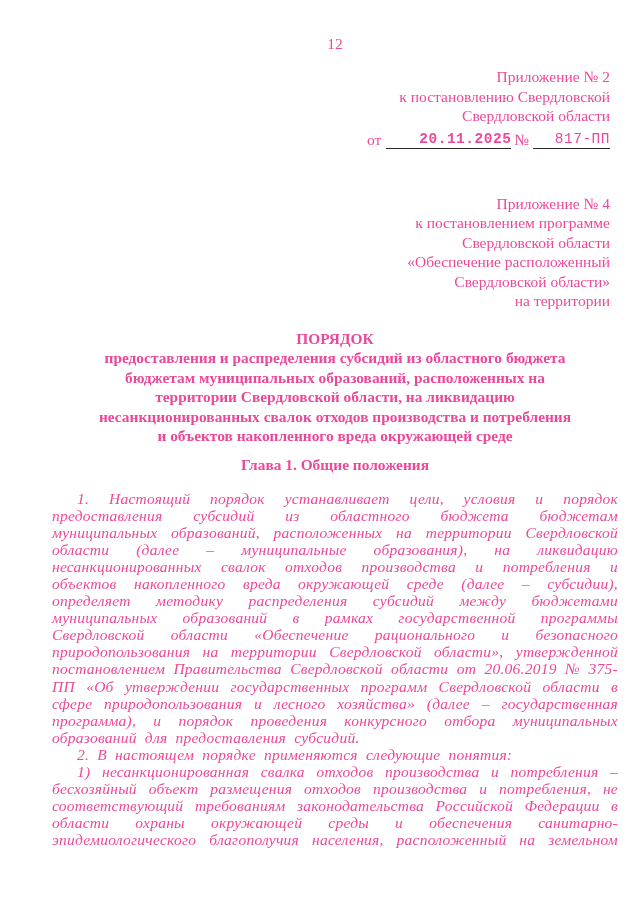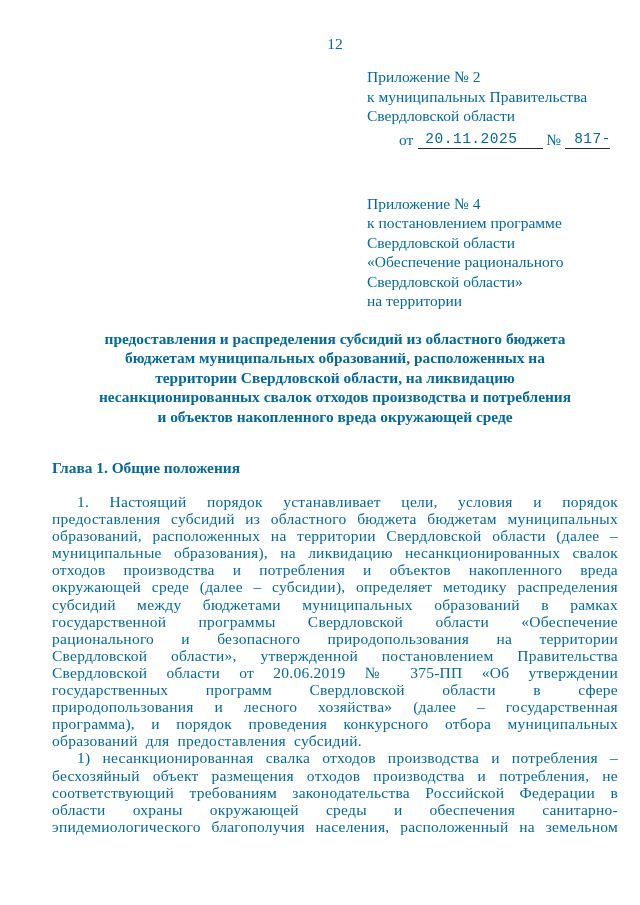--- a/index.html
+++ b/index.html
@@ -5,59 +5,60 @@
   html, body {
     margin: 0;
     padding: 0;
     background: #ffffff;
   }
   .page {
     position: relative;
     width: 640px;
     height: 905px;
     background: #ffffff;
-    color: #0369a1;
+    color: #ec4899;
     font-family: "Liberation Serif", "DejaVu Serif", serif;
     overflow: hidden;
   }
   .content {
     margin-left: 52px;
     margin-right: 22px; 
   }
   .page-number {
     padding-top: 34px;
     text-align: center;
     font-size: 15.5px;
     line-height: 20px;
   }
   .appendix {
     margin-left: 315px;   
     width: 243px;
     font-size: 15.5px;
     line-height: 19.5px;
+    text-align: right;
   }
   .appendix-resolution { margin-top: 13px; }
   .appendix-program   { margin-top: 45px; }
   .fill-row {
     display: flex;
     align-items: flex-end;
     margin-top: 3px;
     line-height: 18px;
-    margin-left: 32px;
   }
   .fill-row .lbl { flex: 0 0 auto; }
   .fill {
     border-bottom: 1.4px solid #2a2a2a;
     white-space: nowrap;
     overflow: hidden;
   }
   .fill-date {
     flex: 0 0 118px;
     margin-left: 5px;
     padding-left: 7px;
+    font-weight: bold;
   }
   .num-lbl { margin-left: 3px; }
   .fill-num {
     flex: 1 1 auto;
     margin-left: 4px;
     padding-left: 9px;
   }
   .mono {
     font-family: "Liberation Mono", "DejaVu Sans Mono", monospace;
     font-size: 14.5px;
@@ -65,26 +66,27 @@
   }
   .doc-title {
     margin-top: 18px;
     text-align: center;
     font-weight: bold;
     font-size: 15.4px;
     line-height: 19.5px;
     padding: 0 46px;
   }
   .chapter {
-    margin-top: 32px;
+    margin-top: 9px;
+    text-align: center;
     font-weight: bold;
     font-size: 15.4px;
     line-height: 20px;
   }
-  .body-text { margin-top: 15px; }
+  .body-text { margin-top: 15px; font-style: italic; }
   .para {
     margin: 0;
     font-size: 15.5px;
     line-height: 17.1px;
     text-align: justify;
     text-indent: 25px;
     word-spacing: 4px;
     letter-spacing: 0.25px;
   }
   .para.last-cut { text-align-last: justify; }
@@ -92,48 +94,50 @@
 </head>
 <body>
 
 <div class="page">
   <div class="content">
 
     <div class="page-number">12</div>
 
     <div class="appendix appendix-resolution">
       <div>Приложение № 2</div>
-      <div>к муниципальных Правительства</div>
+      <div>к постановлению Свердловской</div>
       <div>Свердловской области</div>
       <div class="fill-row">
         <span class="lbl">от</span>
         <span class="fill fill-date">
           <span class="mono">20.11.2025</span>
         </span>
         <span class="lbl num-lbl">№</span>
         <span class="fill fill-num">
           <span class="mono">817-ПП</span>
         </span>
       </div>
     </div>
 
     <div class="appendix appendix-program">
       <div>Приложение № 4</div>
       <div>к постановлением программе</div>
       <div>Свердловской области</div>
-      <div>«Обеспечение рационального</div>
+      <div>«Обеспечение расположенный</div>
       <div>Свердловской области»</div>
       <div>на территории</div>
     </div>
 
     <div class="doc-title">
+      <div>ПОРЯДОК</div>
       <div>предоставления и распределения субсидий из областного бюджета бюджетам муниципальных образований, расположенных на территории Свердловской области, на ликвидацию несанкционированных свалок отходов производства и потребления и объектов накопленного вреда окружающей среде</div>
     </div>
 
     <div class="chapter">Глава 1. Общие положения</div>
 
     <div class="body-text">
       <p class="para">1. Настоящий порядок устанавливает цели, условия и порядок предоставления субсидий из областного бюджета бюджетам муниципальных образований, расположенных на территории Свердловской области (далее – муниципальные образования), на ликвидацию несанкционированных свалок отходов производства и потребления и объектов накопленного вреда окружающей среде (далее – субсидии), определяет методику распределения субсидий между бюджетами муниципальных образований в рамках государственной программы Свердловской области «Обеспечение рационального и безопасного природопользования на территории Свердловской области», утвержденной постановлением Правительства Свердловской области от 20.06.2019 № 375-ПП «Об утверждении государственных программ Свердловской области в сфере природопользования и лесного хозяйства» (далее – государственная программа), и порядок проведения конкурсного отбора муниципальных образований для предоставления субсидий.</p>
+      <p class="para">2. В настоящем порядке применяются следующие понятия:</p>
       <p class="para last-cut">1) несанкционированная свалка отходов производства и потребления – бесхозяйный объект размещения отходов производства и потребления, не соответствующий требованиям законодательства Российской Федерации в области охраны окружающей среды и обеспечения санитарно-эпидемиологического благополучия населения, расположенный на земельном</p>
     </div>
 
   </div>
 </div>
 
 </body></html>

